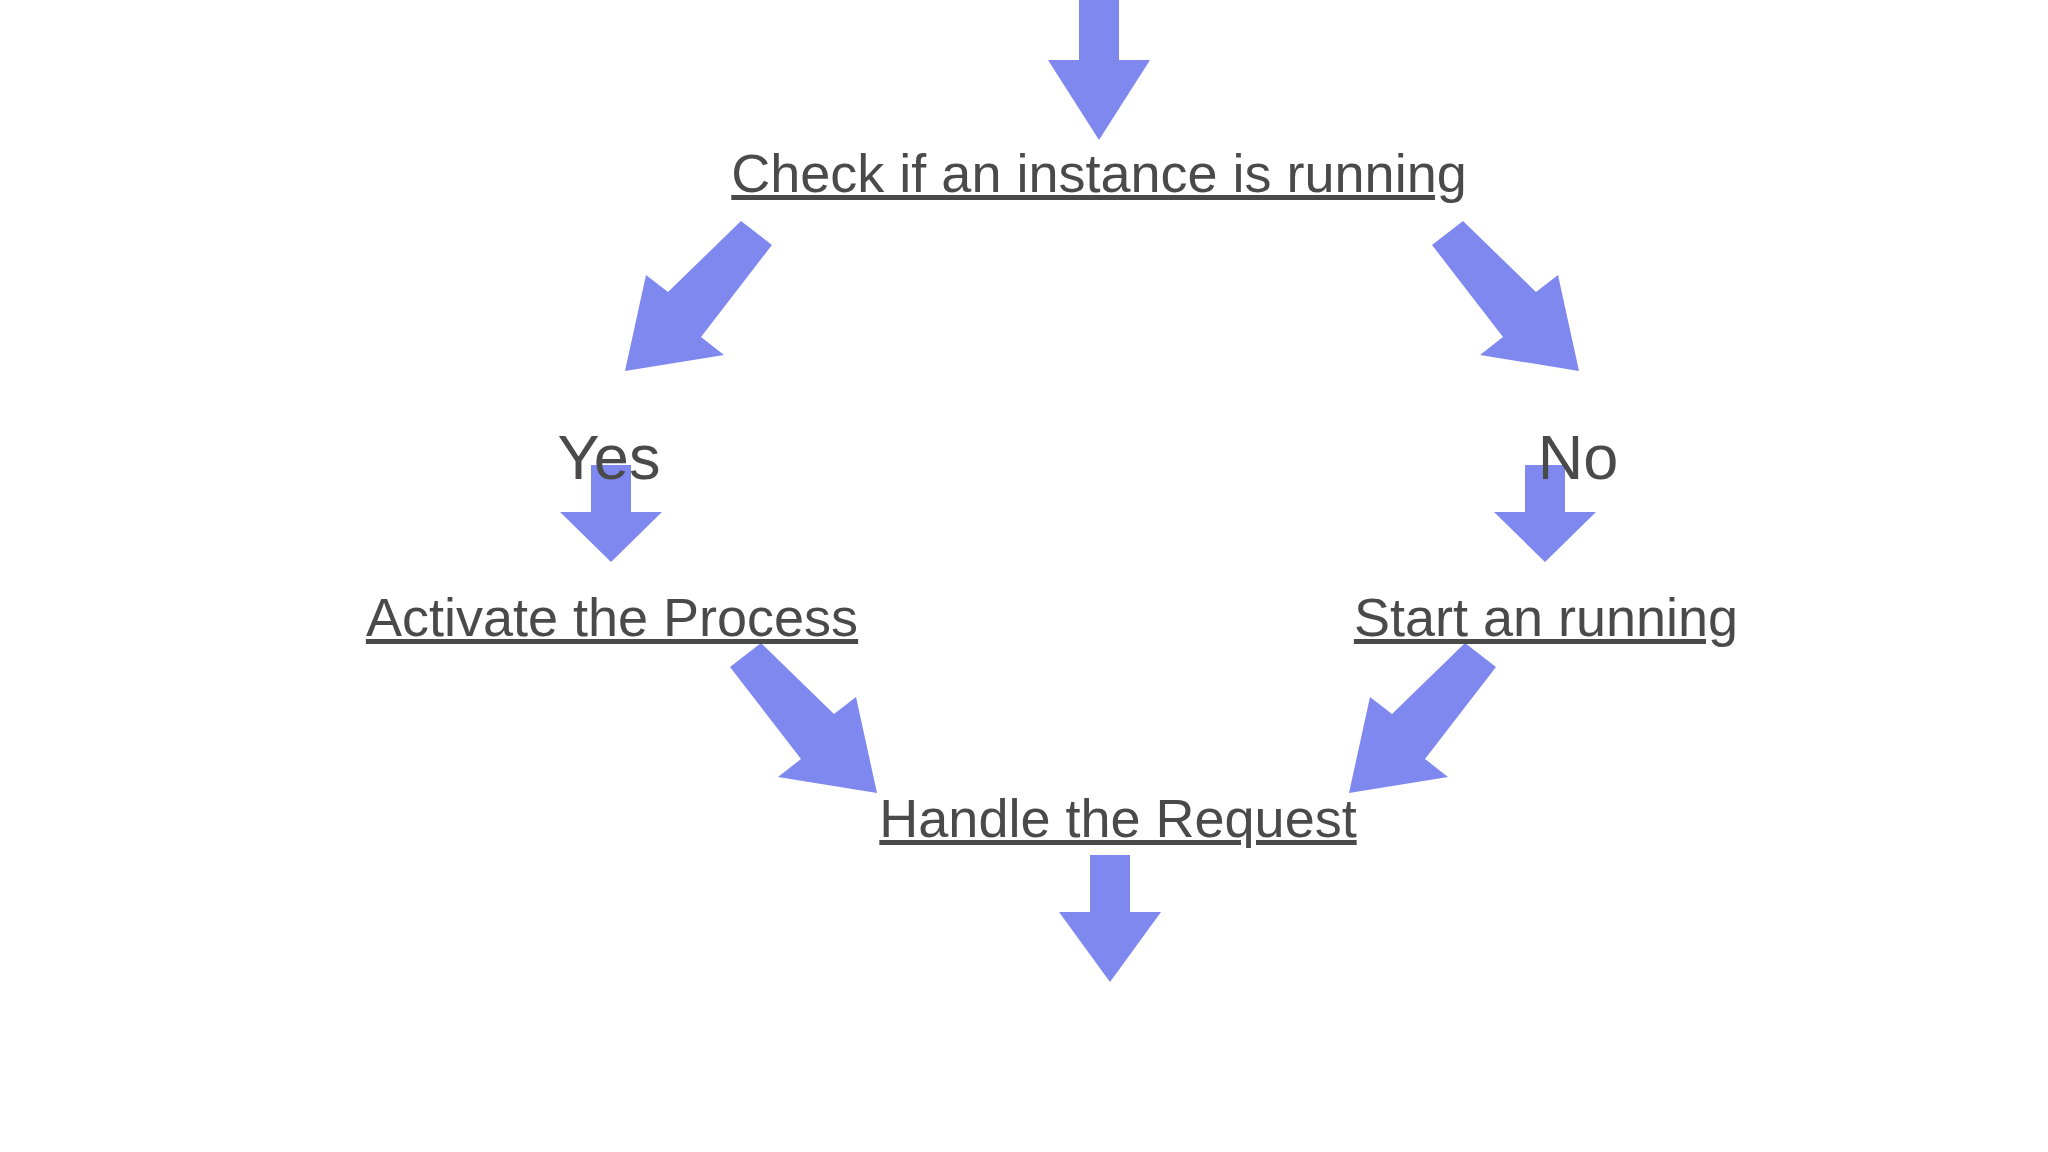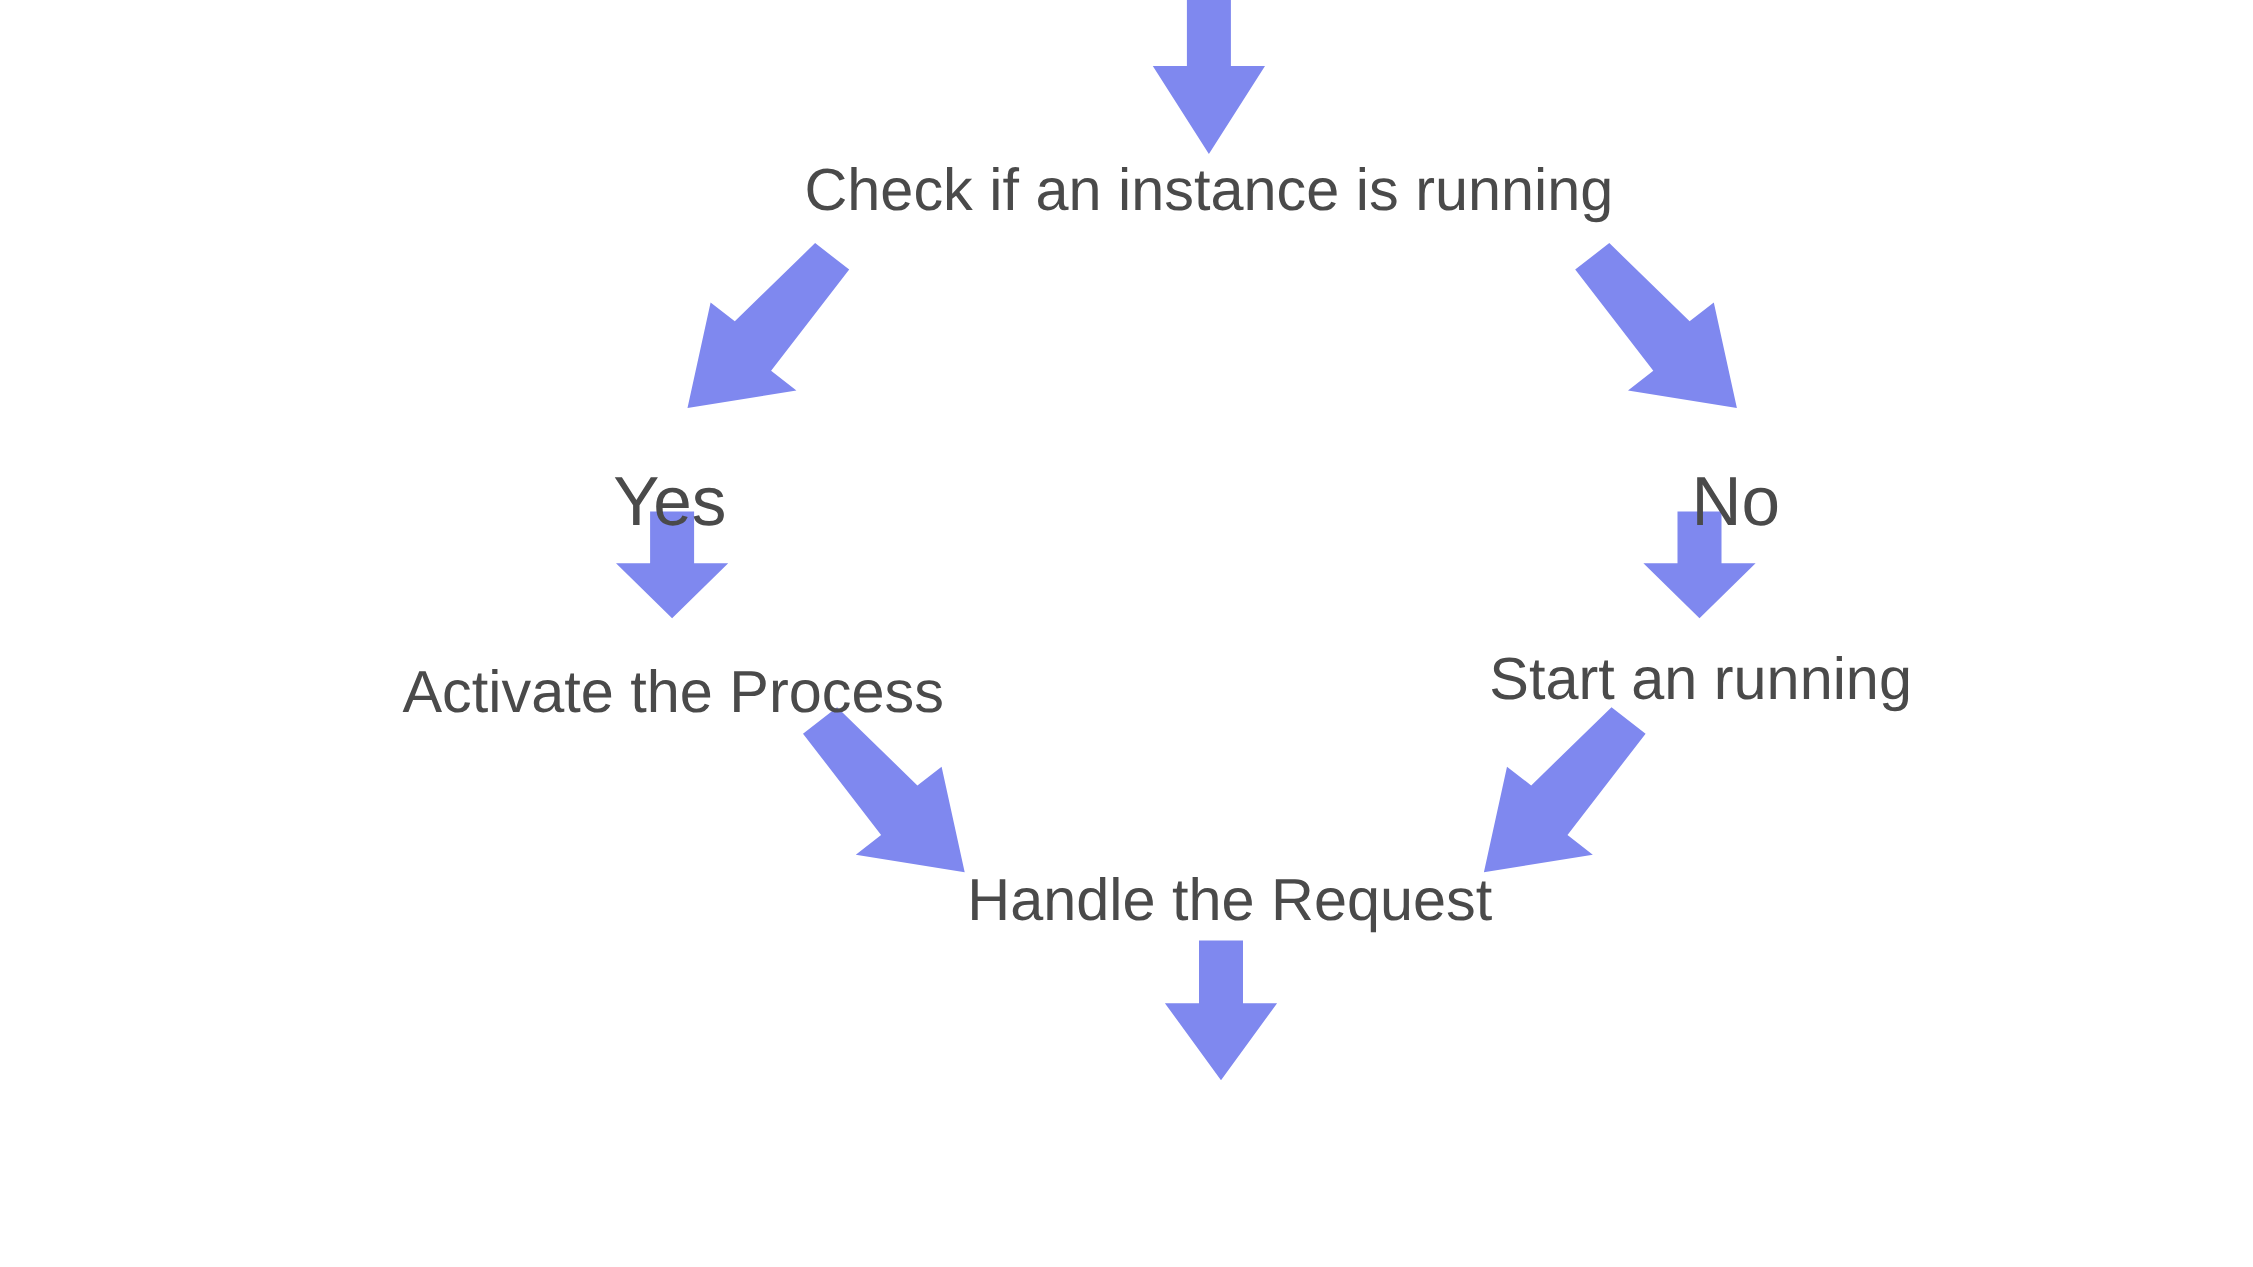--- a/index.html
+++ b/index.html
@@ -30,20 +30,21 @@
     color: #4a4a4a;
     font-family: "Liberation Sans", sans-serif;
     font-weight: 400;
     white-space: nowrap;
     line-height: 1.0;
     transform: translate(-50%, -50%);
     text-align: center;
   }
   .node-primary {
     font-size: 54px;
+    text-decoration: underline;
   }
   .node-branch {
     font-size: 63px;
     margin-top: 40px;
   }
   .node-note {
     font-size: 48px;
     color: #a9a9a9;
   }
 </style>
@@ -86,21 +87,21 @@
       <polygon points="1090,855 1130,855 1130,912 1161,912 1110,982 1059,912 1090,912"></polygon>
     </g>
   </svg>
 
   <div class="node-label node-primary" style="left:1099px; top:173px;">Check if an instance is running</div>
 
   <div class="node-label node-branch" style="left:609px; top:417px;">Yes</div>
 
   <div class="node-label node-branch" style="left:1578px; top:417px;">No</div>
 
-  <div class="node-label node-primary" style="left:612px; top:617px;margin-top:12px;">Activate the Process</div>
+  <div class="node-label node-primary" style="left:612px; top:617px;">Activate the Process</div>
 
   <div class="node-label node-primary" style="left:1546px; top:617px;">Start an running</div>
 
   <div class="node-label node-primary" style="left:1118px; top:818px;">Handle the Request</div>
 
 
 
 </div>
 
 </body></html>

